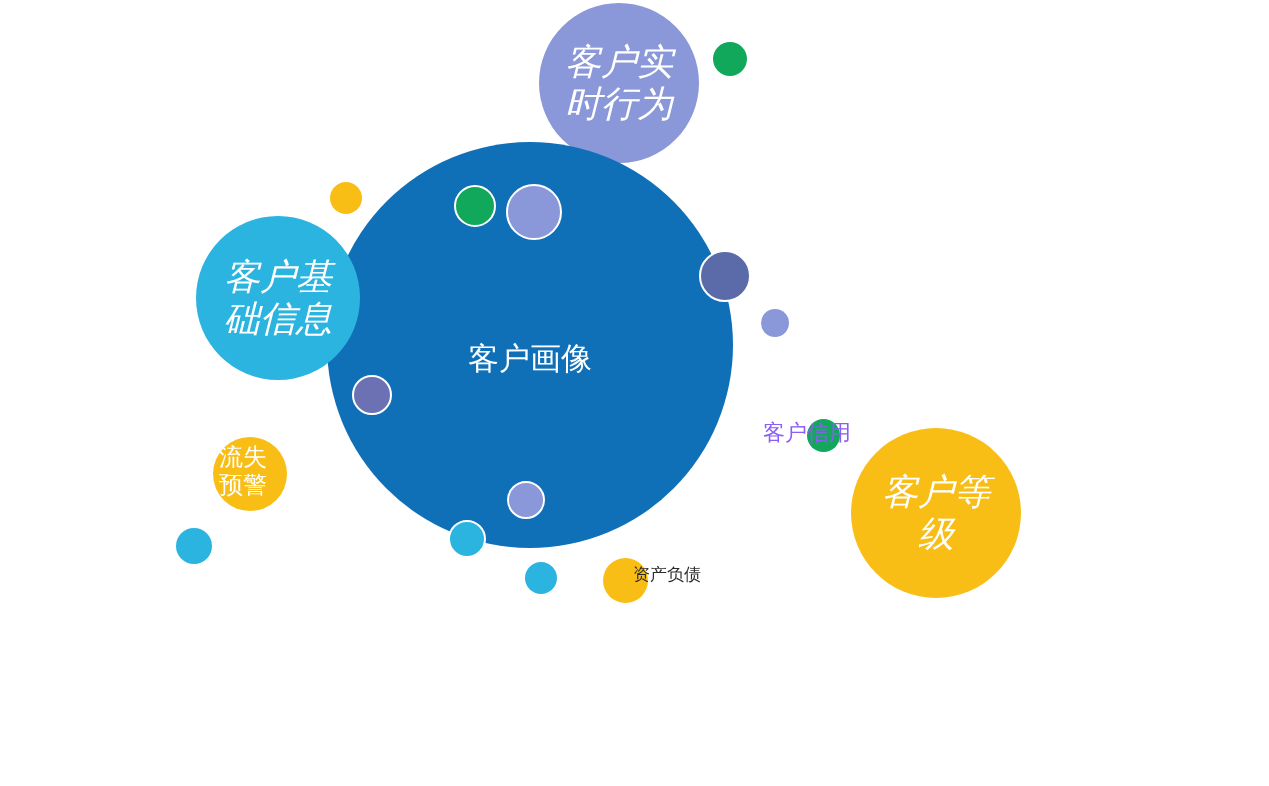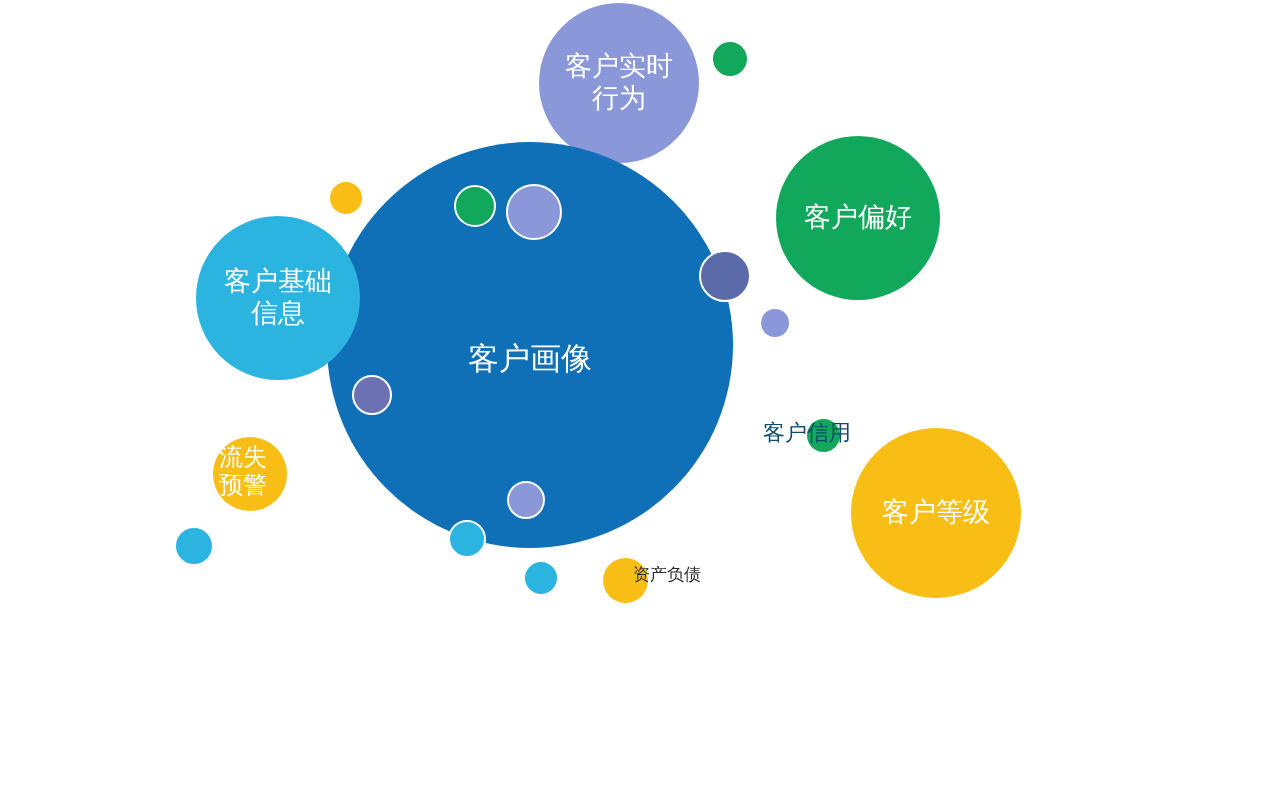--- a/index.html
+++ b/index.html
@@ -38,22 +38,23 @@
     left:327px;top:142px;
     width:406px;height:406px;
     background:#0f70b8;
     font-size:31px;
     z-index:5;
   }
   .hub .lbl{width:90%;white-space:nowrap;margin-top:28px;}
 
   
   .sat{
-    font-size:27px;
+    font-size:36px;
     z-index:8;
+    font-style:italic;
   }
   .sat-realtime{
     left:539px;top:3px;
     width:160px;height:160px;
     background:#8a97d9;
     z-index:4;
   }
   .sat-basicinfo{
     left:196px;top:216px;
     width:164px;height:164px;
@@ -103,21 +104,21 @@
     text-align:left;
   }
   .mini-credit{
     left:807px;top:419px;
     width:33px;height:33px;
     background:#12a85b;
   }
   .lbl-credit{
     left:749px;top:418px;
     width:116px;
-    color:#0c4a6e;
+    color:#8b5cf6;
     font-size:22px;
     white-space:nowrap;
   }
   .mini-assets{
     left:603px;top:558px;
     width:45px;height:45px;
     background:#f9be16;
   }
   .lbl-assets{
     left:607px;top:563px;
@@ -156,23 +157,20 @@
   </div>
 
   <div class="bubble sat sat-realtime">
     <span class="lbl">客户实时行为</span>
   </div>
 
   <div class="bubble sat sat-basicinfo">
     <span class="lbl">客户基础信息</span>
   </div>
 
-  <div class="bubble sat sat-preference">
-    <span class="lbl">客户偏好</span>
-  </div>
 
   <div class="bubble sat sat-level">
     <span class="lbl">客户等级</span>
   </div>
 
 
   <div class="mini mini-churn"></div>
   <div class="mini-label lbl-churn">流失预警</div>
 
   <div class="mini mini-credit"></div>

